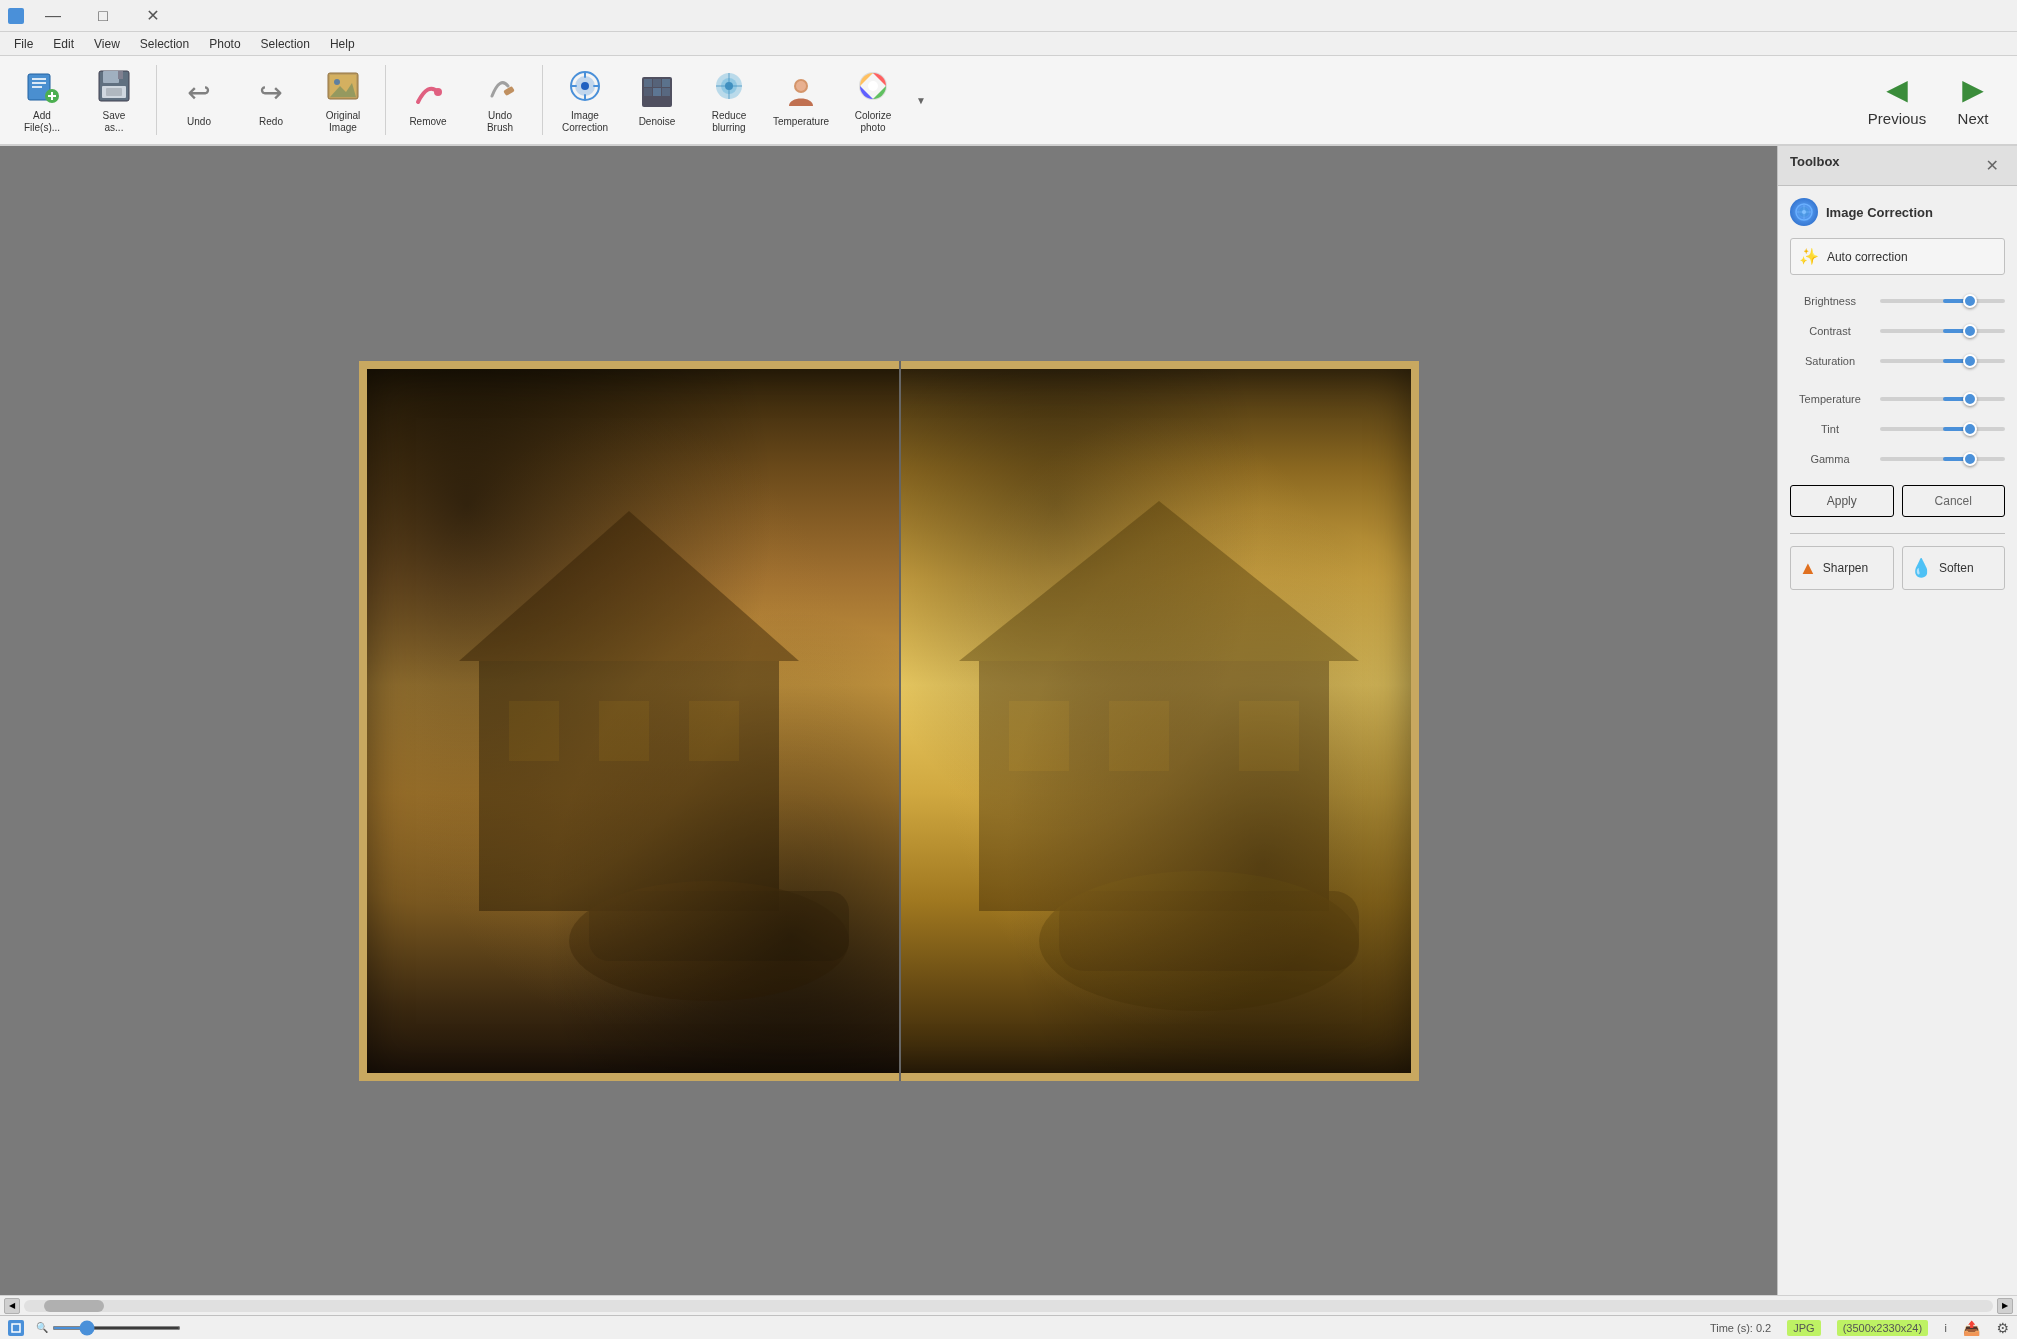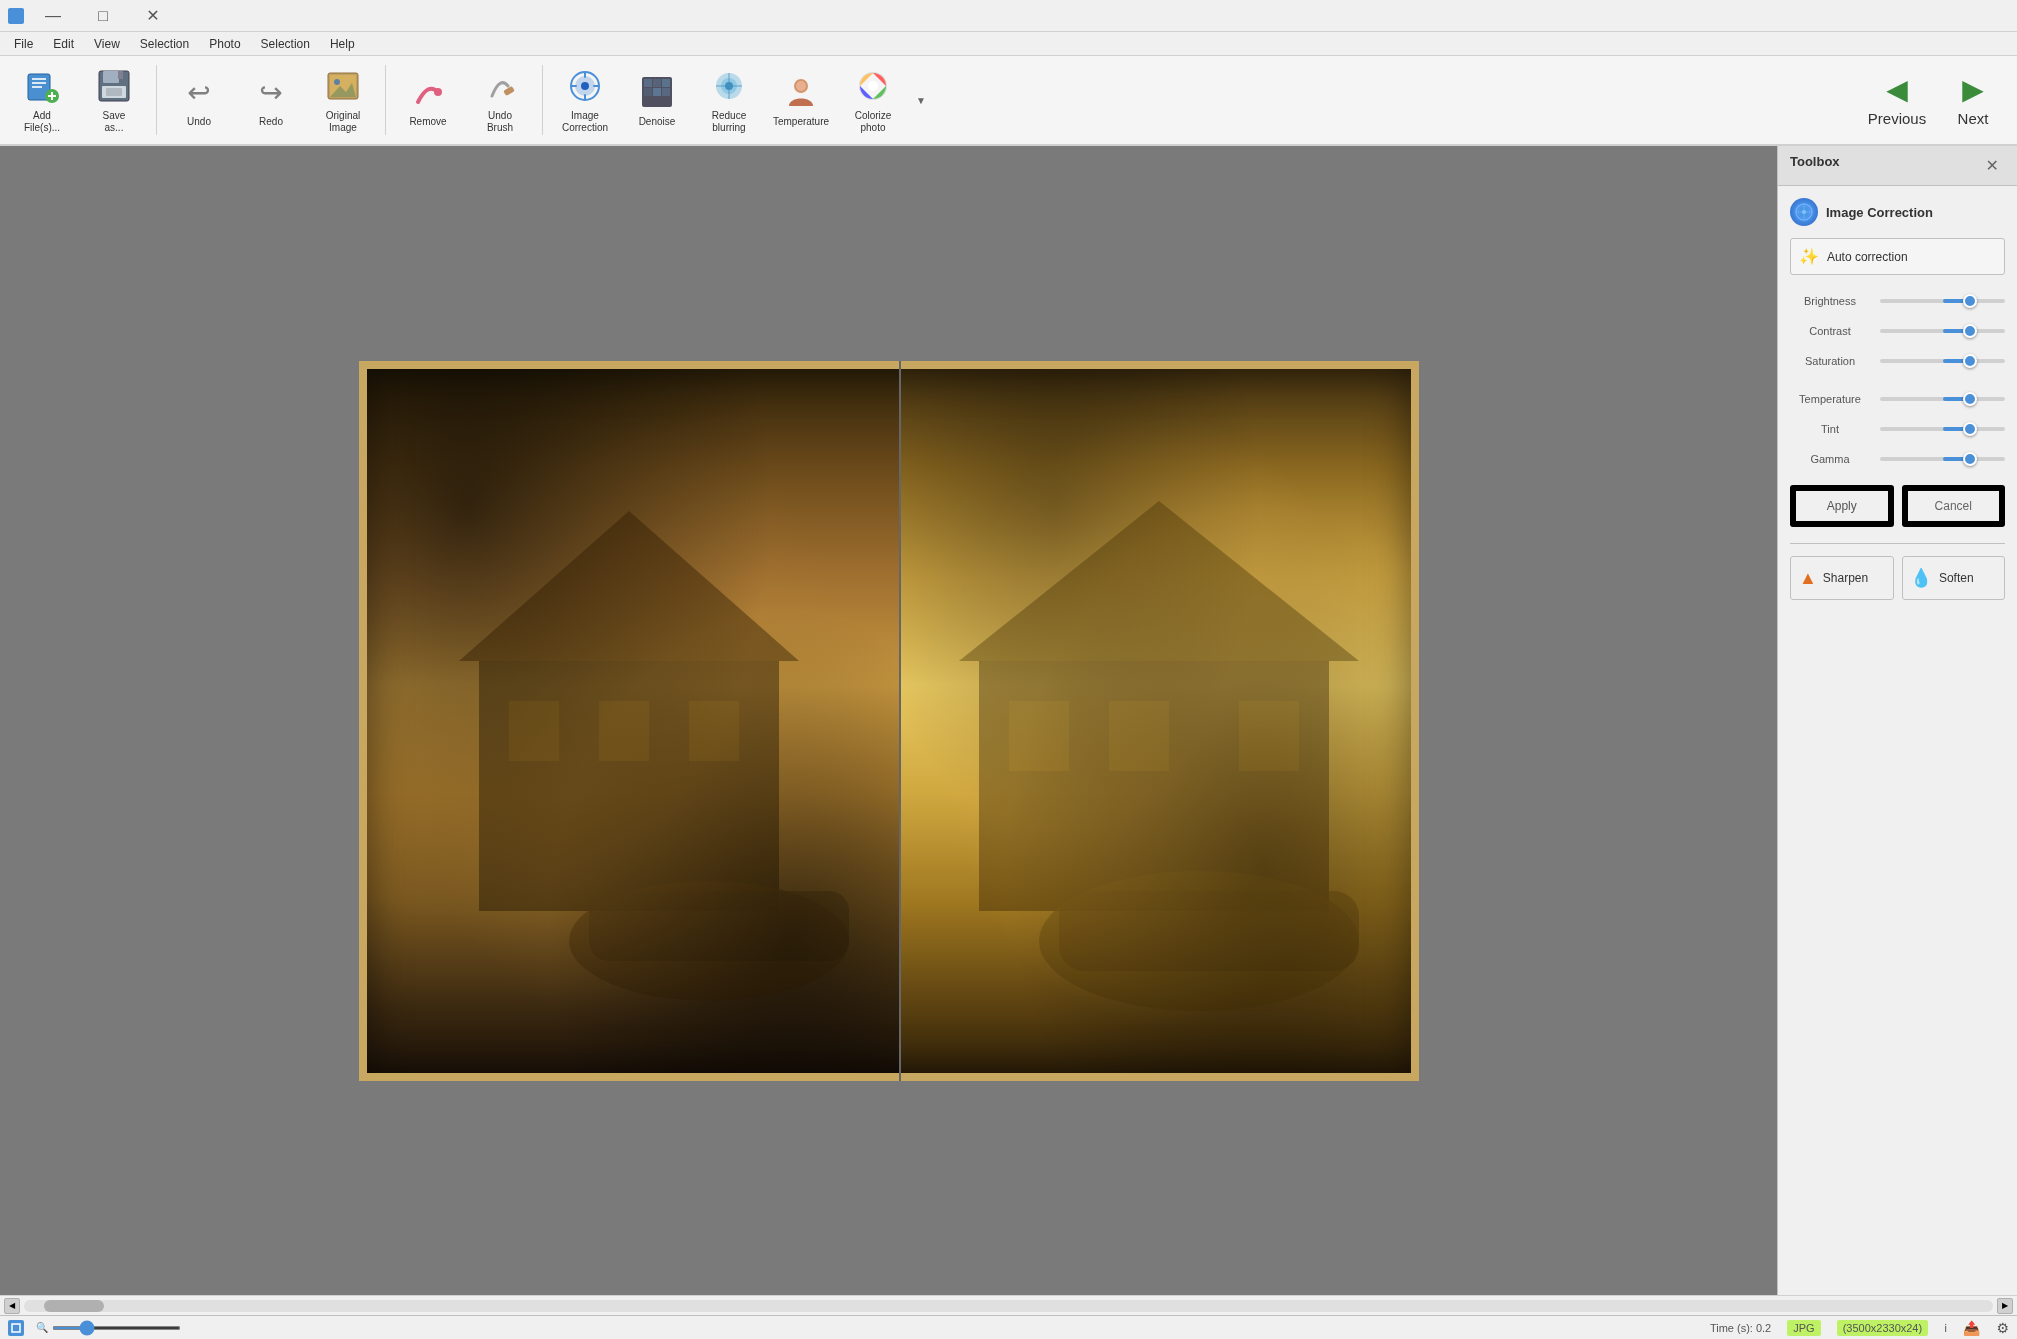--- a/index.html
+++ b/index.html
@@ -275,21 +275,21 @@
     .action-buttons {
       display: flex;
       gap: 8px;
       margin-top: 16px;
       margin-bottom: 16px;
     }
 
     .action-btn {
       flex: 1;
       padding: 8px;
-      border: 6px solid #000000;
+      border: 1px solid #000000;
       border-radius: 3px;
       background: #f0f0f0;
       cursor: pointer;
       font-size: 12px;
       color: #666;
     }
     .action-btn.apply { color: #555; }
 
     .toolbox-sep { height: 1px; background: #c0c0c0; margin: 8px 0; }
 

